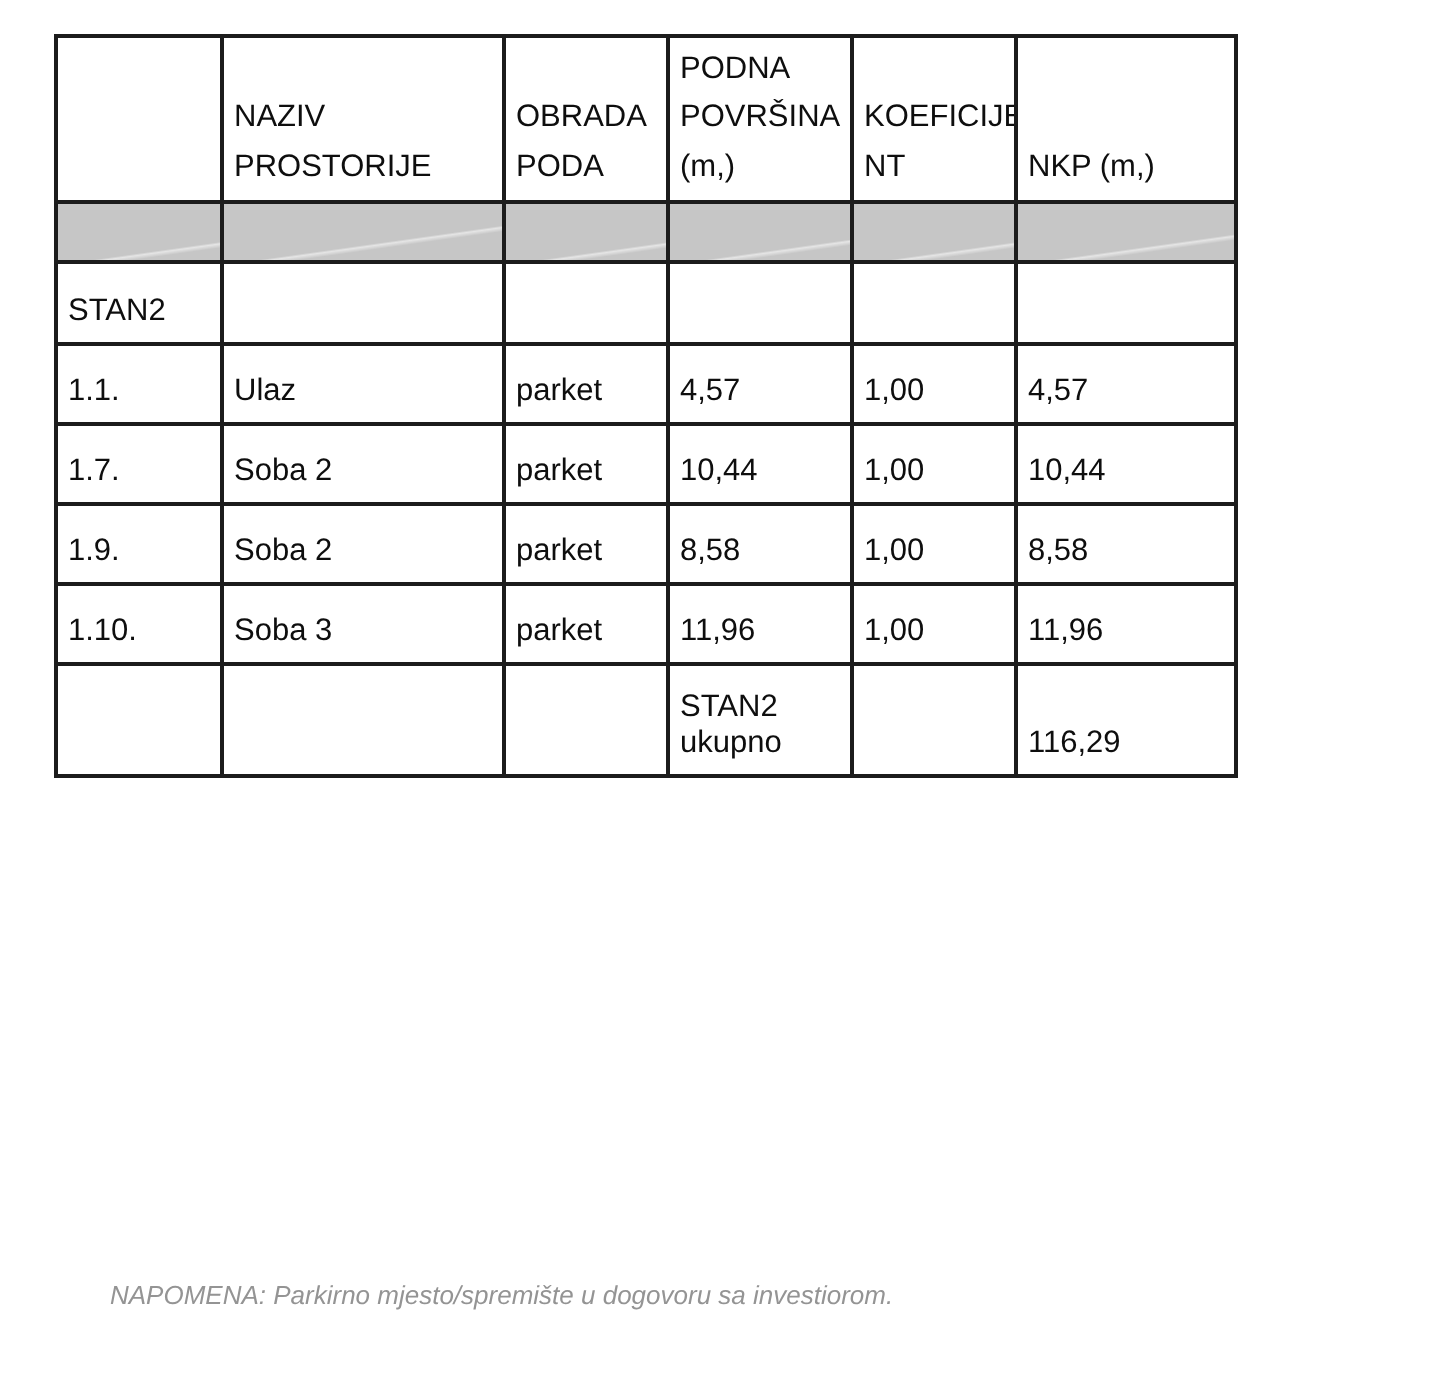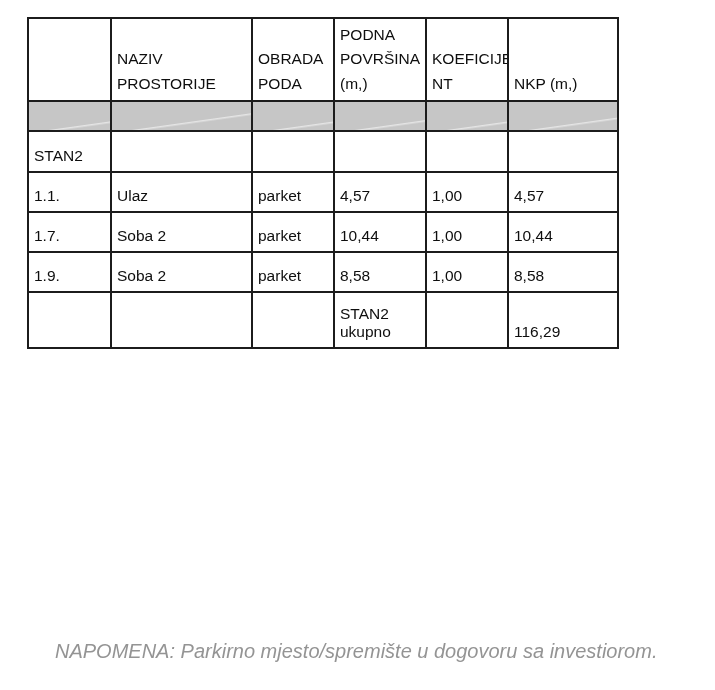--- a/index.html
+++ b/index.html
@@ -35,21 +35,21 @@
       rgba(255,255,255,0.55) 31px, rgba(255,255,255,0) 33px);
   }
   tr.section-row td { height:34px; }
   tr.data-row td { height:33px; }
   tr.total-row td { height:49px; }
   .num { text-align:right; }
   .bold { font-weight:bold;border-radius:13px; }
   .pre { white-space:pre-line; line-height:1.6; }
   .note {
     position:absolute; left:55px; top:640px;
-    font-style:italic; font-size:20px; color:#949494;
+    font-style:italic; font-size:13px; color:#949494;
     white-space:nowrap;
   }
 </style>
 </head>
 <body>
 
 <div class="page">
 
   <table class="area-table">
     <colgroup>
@@ -109,20 +109,28 @@
       <td class="num">10,44</td>
     </tr>
         <tr class="data-row">
       <td>1.9.</td>
       <td>Soba 2</td>
       <td>parket</td>
       <td class="num">8,58</td>
       <td class="num">1,00</td>
       <td class="num">8,58</td>
     </tr>
+        <tr class="data-row">
+      <td>1.10.</td>
+      <td>Soba 3</td>
+      <td>parket</td>
+      <td class="num">11,96</td>
+      <td class="num">1,00</td>
+      <td class="num">11,96</td>
+    </tr>
         <tr class="total-row" id="total-row">
         <td></td>
         <td></td>
         <td></td>
         <td class="bold pre">STAN2
 ukupno</td>
         <td></td>
         <td class="bold num">116,29</td>
       </tr>
     </tbody>

